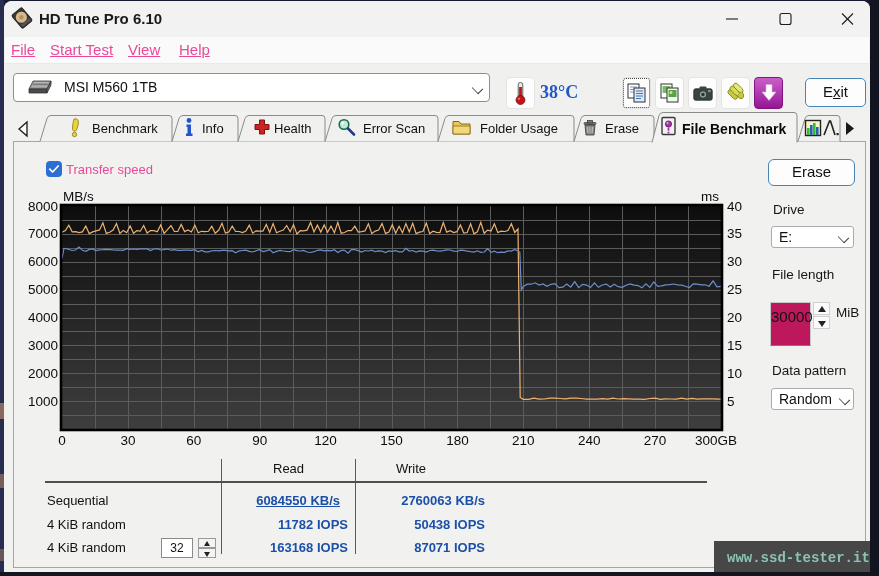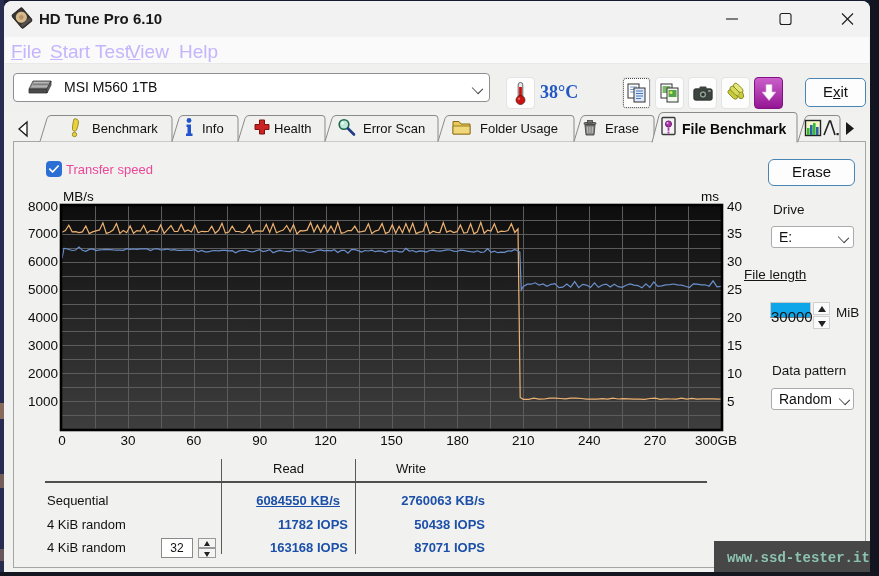--- a/index.html
+++ b/index.html
@@ -3,34 +3,34 @@
 <meta charset="utf-8">
 <style>
 * { margin:0; padding:0; box-sizing:border-box; }
 html,body { width:879px; height:576px; overflow:hidden; }
 body { position:relative; background:#171b30; font-family:"Liberation Sans", sans-serif; }
 .abs { position:absolute; }
 #win { left:4px; top:1px; width:866px; height:571px; background:#f1f1f0; border-radius:8px 8px 0 0; }
 #titlebar { left:4px; top:1px; width:866px; height:36px; background:#f2f2f2; border-radius:8px 8px 0 0; }
 #title { left:39px; top:10px; font-size:15px; color:#191919;font-weight:bold; }
 #menubar { left:5px; top:37px; width:864px; height:27px; background:#fafafa; border-bottom:1px solid #e9e9e9; }
-.mi { position:absolute; top:41px; font-size:19px; color:#c4b5fd; }
+.mi { position:absolute; top:41px; font-size:15px; color:#ec4899;text-decoration:underline; }
 #toolbar { left:5px; top:65px; width:864px; height:47px; background:#f0f0ef; }
 #combo { left:13px; top:73px; width:477px; height:29px; background:#fff; border:1px solid #8f8f8f; border-radius:4px; }
 #combotext { left:64px; top:79px; font-size:14px; color:#111; }
 .tbtn { position:absolute; width:29px; height:32px; top:77px; background:#fdfdfd; border:1px solid #e3e3e3; border-radius:4px; }
 #temp { left:540px; top:82px; font-size:18px; font-weight:bold; color:#2257c4; font-family:"Liberation Serif", serif;text-align:right; }
 #exitbtn { left:805px; top:78px; width:61px; height:29px; background:#fdfdfd; border:1.6px solid #4884b4; border-radius:5px; font-size:15px; color:#111; text-align:center; line-height:26px; }
 #panel { left:13px; top:141px; width:853px; height:427px; background:#f1f1f0; border:1px solid #a5a5a5; }
 #cblabel { left:66px; top:162px; font-size:13px; color:#ec4899; }
 #startbtn { left:768px; top:159px; width:87px; height:27px; background:#fdfdfd; border:1.6px solid #4884b4; border-radius:6px; font-size:15px; color:#111; text-align:center; line-height:24px; }
 .rlabel { position:absolute; font-size:13.5px; color:#151515; }
 .rcombo { position:absolute; left:771px; width:83px; height:22px; background:#fff; border:1px solid #ababab; border-radius:3px; font-size:14px; color:#111; padding:2px 0 0 7px; }
 .chev { position:absolute; width:9px; height:9px; border-right:1.3px solid #3a3a3a; border-bottom:1.3px solid #3a3a3a; transform:rotate(45deg) scaleY(0.8); }
-#spinbox { left:770px; top:302px; width:41px; height:16px; background:#0ea5e9; border:1px solid #c9c9c9; border-bottom:1px solid #7a7a7a; font-size:15px; color:#111; text-align:right; padding:5px 3px 0 0; }
+#spinbox { left:770px; top:302px; width:41px; height:44px; background:#be185d; border:1px solid #c9c9c9; border-bottom:1px solid #7a7a7a; font-size:15px; color:#111; text-align:right; padding:5px 3px 0 0; }
 .spbtn { position:absolute; left:813px; width:17px; height:13px; background:#fbfbfb; border:1px solid #cfcfcf; }
 .tri { position:absolute; width:0; height:0; }
 .tl { position:absolute; font-size:13px; color:#111; }
 .tv { position:absolute; font-size:13px; font-weight:bold; color:#1c50a8; text-align:right; }
 #vl1 { left:221px; top:459px; width:1px; height:95px; background:#5a5a5a; }
 #vl2 { left:355px; top:459px; width:1px; height:95px; background:#5a5a5a; }
 #hrule { left:45px; top:481px; width:662px; height:2px; background:#4f4f4f; }
 #spin32 { left:161px; top:538px; width:32px; height:20px; background:#fff; border:1px solid #8a8a8a; font-size:12px; text-align:center; line-height:18px; color:#111; }
 .sp32 { position:absolute; left:198px; width:18px; height:10px; background:#f4f4f4; border:1px solid #9a9a9a; }
 #wm { left:714px; top:541px; width:162px; height:31px; background:#474747; }
@@ -284,21 +284,21 @@
 <text x="457.4" y="445" text-anchor="middle">180</text>
 <text x="523.3" y="445" text-anchor="middle">210</text>
 <text x="589.2" y="445" text-anchor="middle">240</text>
 <text x="655.1" y="445" text-anchor="middle">270</text>
 <text x="737" y="445" text-anchor="end">300GB</text>
 </g>
 </svg></div>
 <div class="rlabel" style="left:773px; top:202px;">Drive</div>
 <div class="rcombo" style="top:226px;">E:</div>
 <div class="chev" style="left:839px; top:233px;"></div>
-<div class="rlabel" style="left:744px; top:267px;text-decoration:underline;">File length</div>
+<div class="rlabel" style="left:772px; top:267px;">File length</div>
 <div class="abs" id="spinbox">30000</div>
 <div class="spbtn" style="top:302px;">
     <div class="tri" style="left:4px; top:3px; border-left:4px solid transparent; border-right:4px solid transparent; border-bottom:6px solid #222;"></div>
   </div>
 <div class="spbtn" style="top:316px;">
     <div class="tri" style="left:4px; top:4px; border-left:4px solid transparent; border-right:4px solid transparent; border-top:6px solid #222;"></div>
   </div>
 <div class="rlabel" style="left:836px; top:305px;">MiB</div>
 <div class="rlabel" style="left:772px; top:363px;">Data pattern</div>
 <div class="rcombo" style="top:388px;">Random</div>

